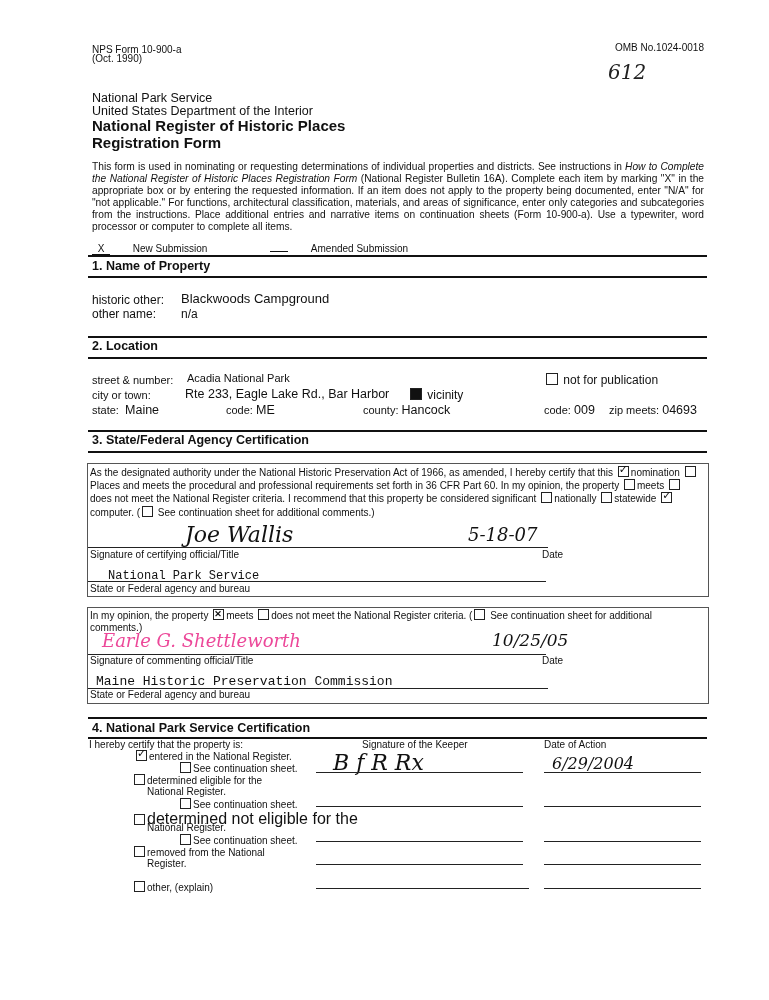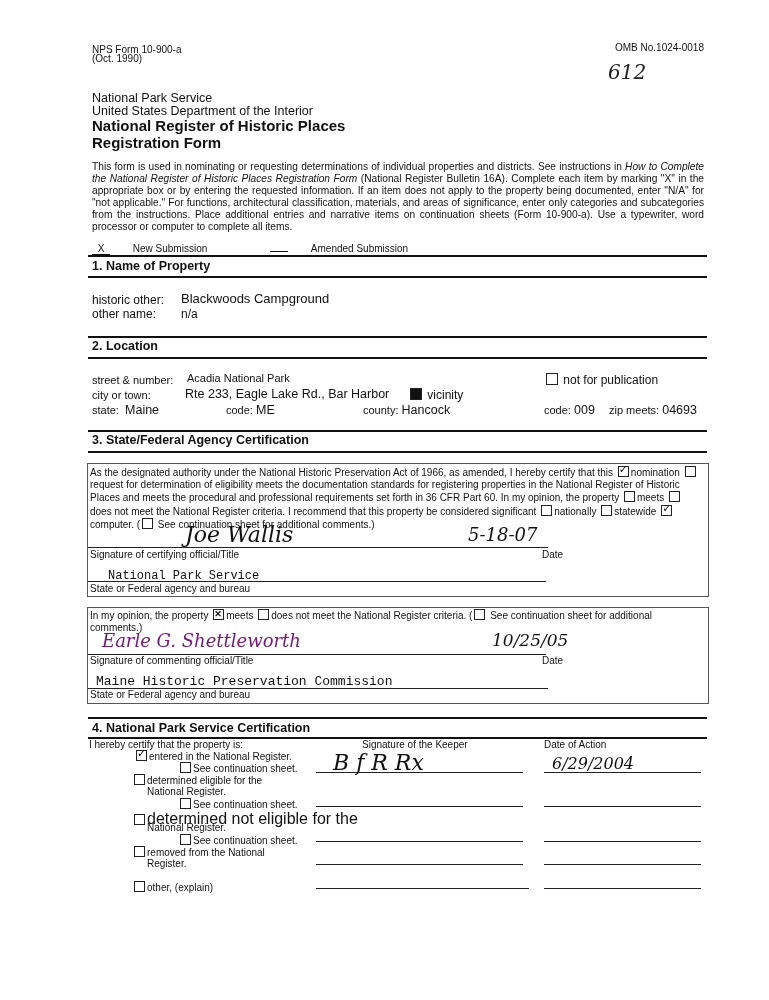--- a/index.html
+++ b/index.html
@@ -77,42 +77,41 @@
 <div class="abs" style="left:544px;top:403px;font-size:11px;"><span>code:</span> <span style="font-size:12.5px;">009</span></div>
 <div class="abs" style="left:609px;top:403px;font-size:11px;"><span>zip meets:</span> <span style="font-size:12.5px;">04693</span></div>
 
 <div class="hr" style="left:88px;top:430px;width:619px;"></div>
 <div class="abs sec-title" style="left:92px;top:433px;">3.   State/Federal Agency Certification</div>
 <div class="hr" style="left:88px;top:451px;width:619px;"></div>
 
 <div class="framebox" style="left:87px;top:463px;width:620px;height:132px;"></div>
 <div class="abs" style="left:90px;top:466px;font-size:10px;line-height:12.2px;">
   <div><span>As the designated authority under the National Historic Preservation Act of 1966, as amended, I hereby certify that this</span> <span class="box checked"></span><span>nomination</span> <span class="box"></span></div>
-  <div>request for determination of eligibility meets the documentation standards for registering properties in the National Register of Historic</div>
   <div><span>Places and meets the procedural and professional requirements set forth in 36 CFR Part 60.  In my opinion, the property</span> <span class="box"></span><span>meets</span> <span class="box"></span></div>
   <div><span>does not meet the National Register criteria.  I recommend that this property be considered significant</span> <span class="box"></span><span>nationally</span> <span class="box"></span><span>statewide</span> <span class="box checked"></span></div>
   <div><span>computer.  (</span><span class="box"></span> <span>See continuation sheet for additional comments.)</span></div>
 </div>
 
 <div class="abs hand" style="left:185px;top:522px;font-size:22px;color:#111;">Joe Wallis</div>
 <div class="abs hand" style="left:468px;top:524px;font-size:18px;color:#111;">5-18-07</div>
 <div class="hr-thin" style="left:88px;top:547px;width:460px;"></div>
 <div class="abs" style="left:90px;top:549px;font-size:10px;">Signature of certifying official/Title</div>
 <div class="abs" style="left:542px;top:549px;font-size:10px;">Date</div>
 
 <div class="abs mono" style="left:108px;top:569px;font-size:12px;">National Park Service</div>
 <div class="hr-thin" style="left:88px;top:581px;width:458px;"></div>
 <div class="abs" style="left:90px;top:583px;font-size:10px;">State or Federal agency and bureau</div>
 
 <div class="framebox" style="left:87px;top:607px;width:620px;height:95px;"></div>
 <div class="abs" style="left:90px;top:609px;font-size:10px;line-height:12px;">
   <div><span>In my opinion, the property</span> <span class="box xed"></span><span>meets</span> <span class="box"></span><span>does not meet the National Register criteria.  (</span><span class="box"></span> <span>See continuation sheet for additional</span></div>
   <div>comments.)</div>
 </div>
-<div class="abs hand" style="left:102px;top:630px;font-size:18px;color:#701a75;">Earle G. Shettleworth</div>
+<div class="abs hand" style="left:102px;top:630px;font-size:18px;color:#ec4899;">Earle G. Shettleworth</div>
 <div class="abs hand" style="left:492px;top:630px;font-size:17px;color:#111;">10/25/05</div>
 <div class="hr-thin" style="left:88px;top:654px;width:458px;"></div>
 <div class="abs" style="left:90px;top:655px;font-size:10px;">Signature of commenting official/Title</div>
 <div class="abs" style="left:542px;top:655px;font-size:10px;">Date</div>
 
 <div class="abs mono" style="left:96px;top:674px;font-size:13px;">Maine Historic Preservation Commission</div>
 <div class="hr-thin" style="left:88px;top:688px;width:460px;"></div>
 <div class="abs" style="left:90px;top:689px;font-size:10px;">State or Federal agency and bureau</div>
 
 <div class="hr" style="left:88px;top:717px;width:619px;"></div>

